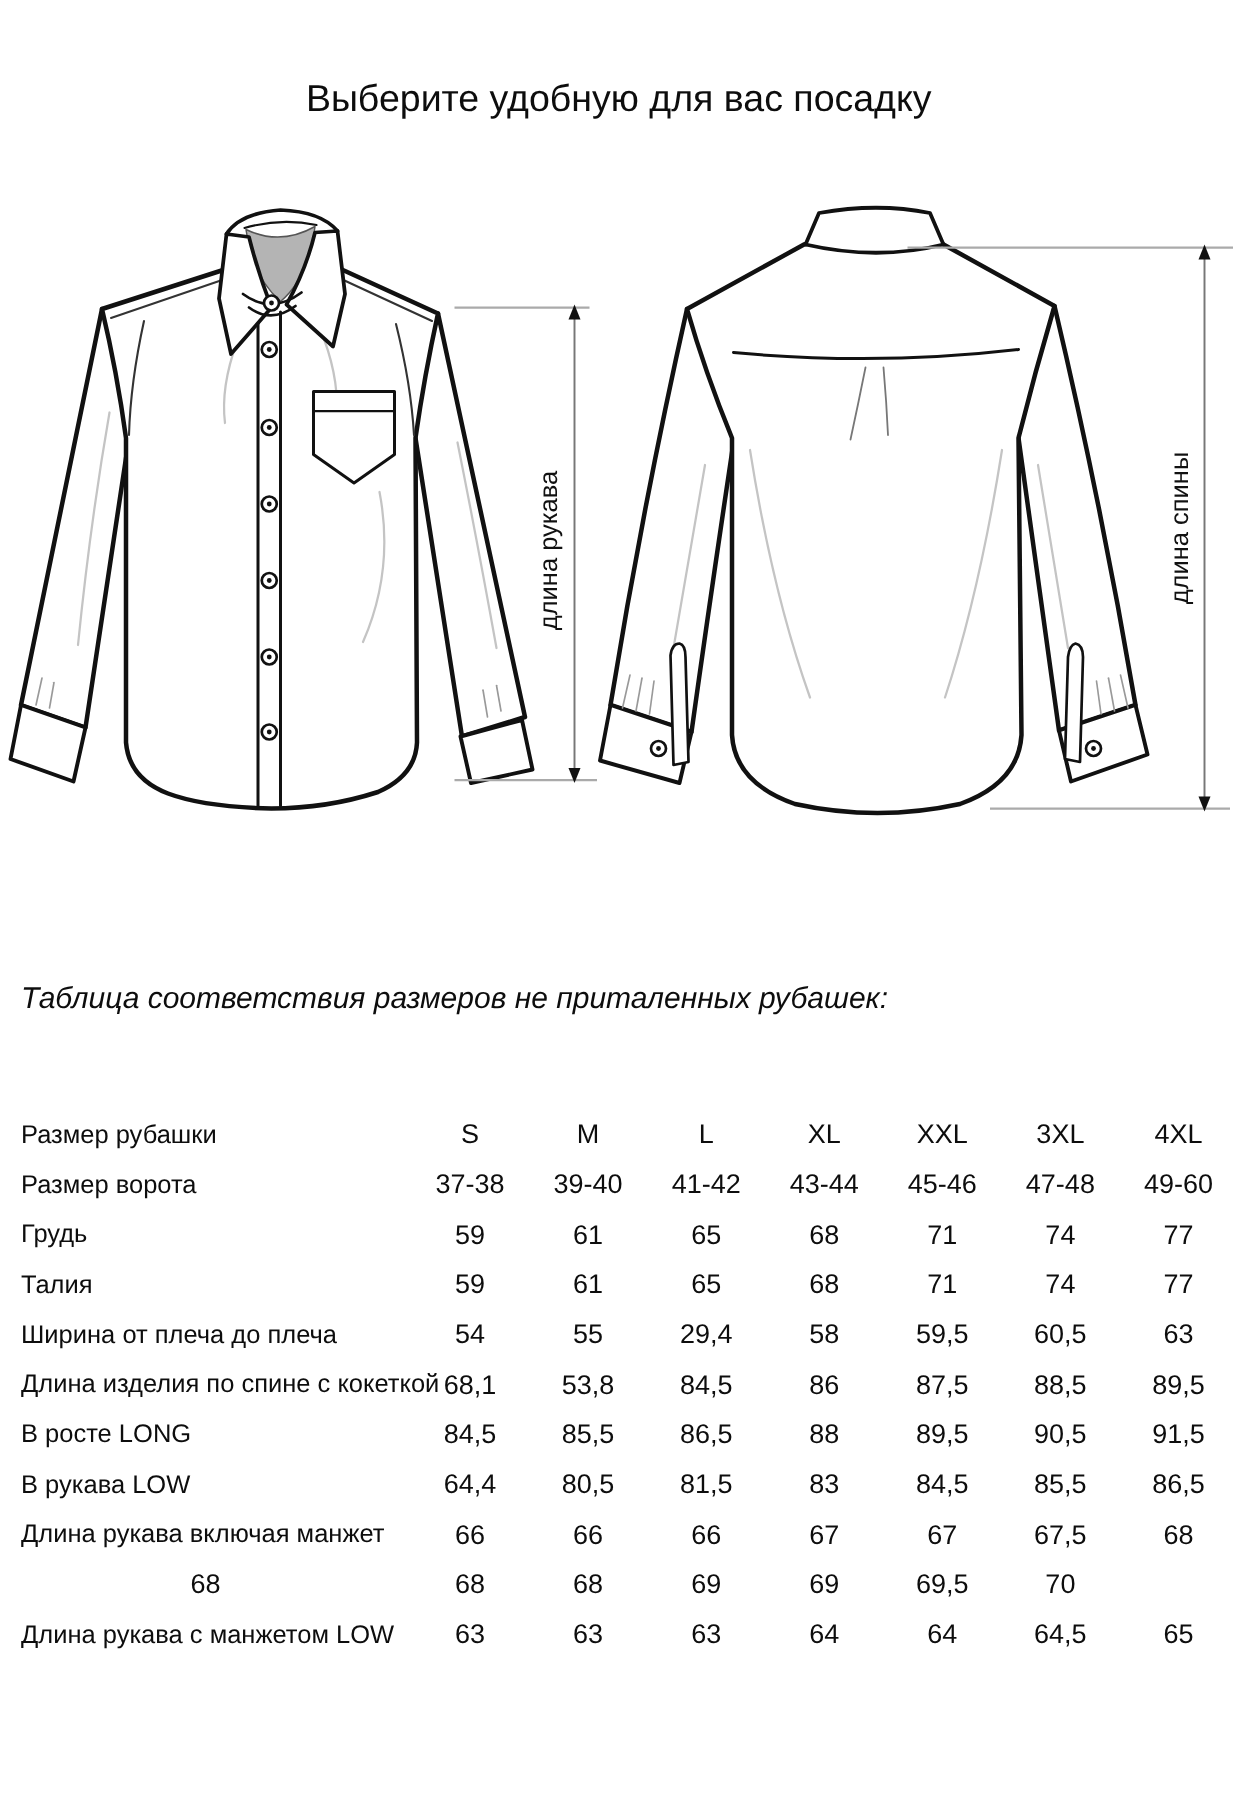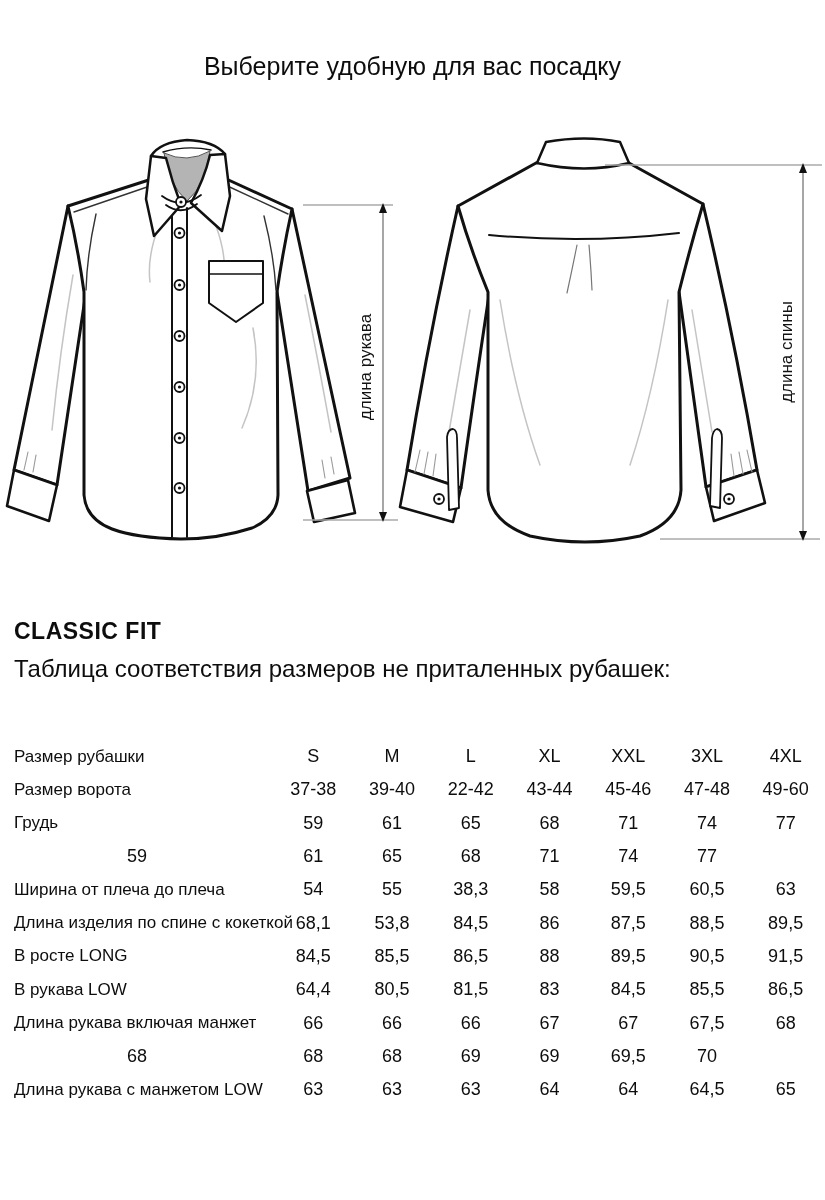--- a/index.html
+++ b/index.html
@@ -13,21 +13,21 @@
     position:absolute; top:52px; left:0; width:825px;
     text-align:center; font-size:25px; line-height:28px; color:#0d0d0d;
   }
   #diagram-svg { position:absolute; top:130px; left:0; width:825px; height:440px; }
   .fit-heading {
     position:absolute; top:618px; left:14px;
     font-size:23px; font-weight:900; letter-spacing:0.5px; color:#0d0d0d;
   }
   .fit-subtitle {
     position:absolute; top:655px; left:14px;
-    font-size:24px; color:#0d0d0d;
+    font-size:20px; color:#0d0d0d;font-style:italic;
   }
   .size-table {
     position:absolute; top:740px; left:0; width:825px;
   }
   .trow {
     display:grid;
     grid-template-columns:274px repeat(7, 1fr);
     height:33.3px; align-items:center;
   }
   .tlabel {
@@ -166,68 +166,68 @@
     <g>
       <line x1="605" y1="165" x2="822" y2="165" stroke="#aaa" stroke-width="1.5"></line>
       <line x1="660" y1="539" x2="820" y2="539" stroke="#aaa" stroke-width="1.5"></line>
       <line x1="803" y1="170" x2="803" y2="534" stroke="#777" stroke-width="1.3"></line>
       <path d="M803,163 L799,173 L807,173 Z" fill="#111"></path>
       <path d="M803,541 L799,531 L807,531 Z" fill="#111"></path>
       <text x="792" y="352" transform="rotate(-90 792 352)" text-anchor="middle" font-size="17" fill="#111">длина спины</text>
     </g>
   </svg>
 
-  <div class="fit-heading">CLASSIC FIT</div>
   <div class="fit-subtitle">Таблица соответствия размеров не приталенных рубашек:</div>
 
   <div class="size-table">
       <div class="trow">
         <div class="tlabel">Размер рубашки</div>
         <div class="tcell">S</div>
         <div class="tcell">M</div>
         <div class="tcell">L</div>
         <div class="tcell">XL</div>
         <div class="tcell">XXL</div>
         <div class="tcell">3XL</div>
         <div class="tcell">4XL</div>
       </div>
       <div class="trow">
         <div class="tlabel">Размер ворота</div>
         <div class="tcell">37-38</div>
         <div class="tcell">39-40</div>
-        <div class="tcell">22-42</div>
+        <div class="tcell">41-42</div>
         <div class="tcell">43-44</div>
         <div class="tcell">45-46</div>
         <div class="tcell">47-48</div>
         <div class="tcell">49-60</div>
       </div>
       <div class="trow">
         <div class="tlabel">Грудь</div>
         <div class="tcell">59</div>
         <div class="tcell">61</div>
         <div class="tcell">65</div>
         <div class="tcell">68</div>
         <div class="tcell">71</div>
         <div class="tcell">74</div>
         <div class="tcell">77</div>
       </div>
       <div class="trow">
+        <div class="tlabel">Талия</div>
         <div class="tcell">59</div>
         <div class="tcell">61</div>
         <div class="tcell">65</div>
         <div class="tcell">68</div>
         <div class="tcell">71</div>
         <div class="tcell">74</div>
         <div class="tcell">77</div>
       </div>
       <div class="trow">
         <div class="tlabel">Ширина от плеча до плеча</div>
         <div class="tcell">54</div>
         <div class="tcell">55</div>
-        <div class="tcell">38,3</div>
+        <div class="tcell">29,4</div>
         <div class="tcell">58</div>
         <div class="tcell">59,5</div>
         <div class="tcell">60,5</div>
         <div class="tcell">63</div>
       </div>
       <div class="trow">
         <div class="tlabel">Длина изделия по спине с кокеткой</div>
         <div class="tcell">68,1</div>
         <div class="tcell">53,8</div>
         <div class="tcell">84,5</div>

